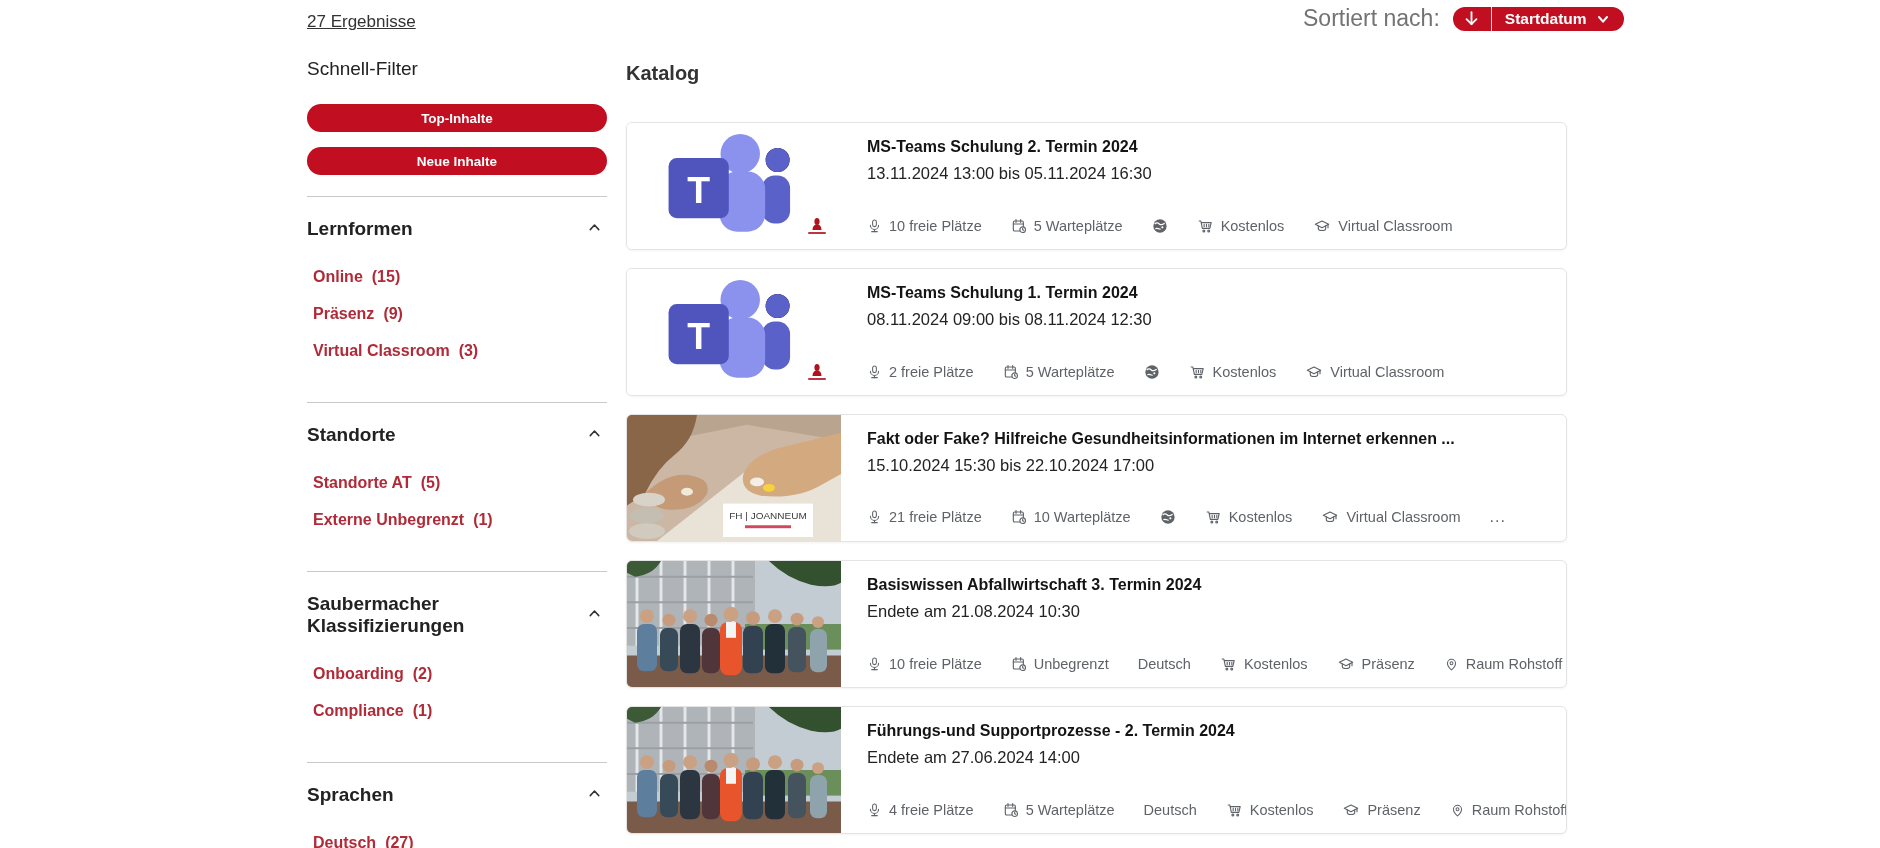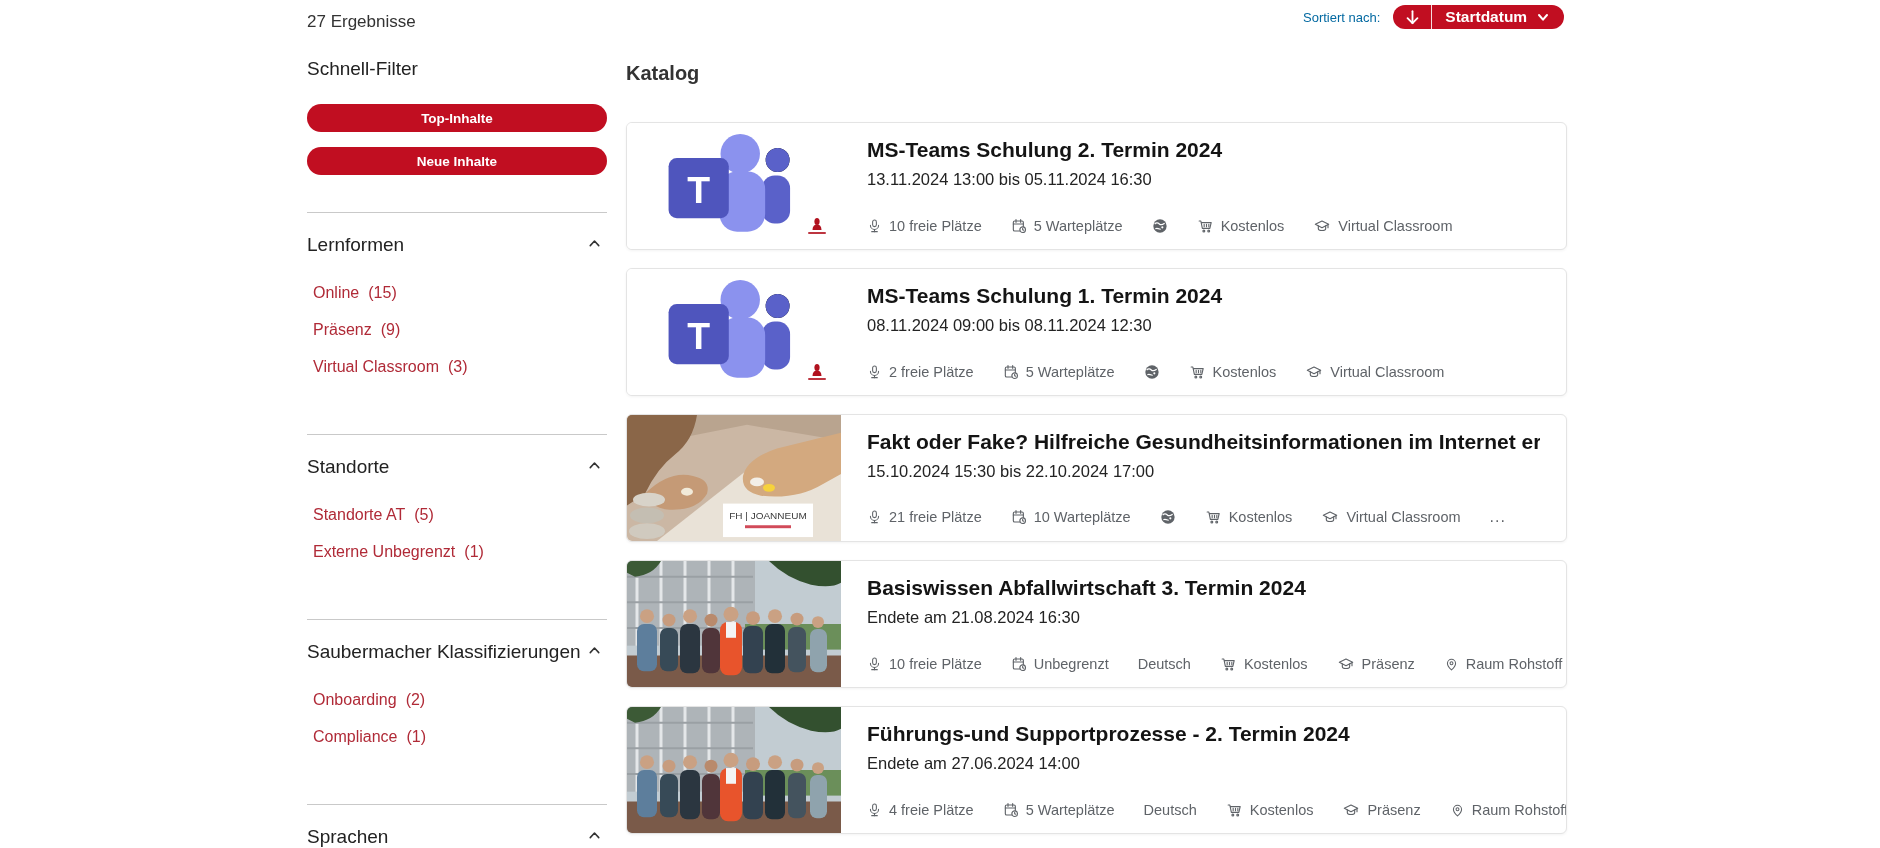--- a/index.html
+++ b/index.html
@@ -1,47 +1,47 @@
 <!DOCTYPE html>
 <html style="--accent: #c10e21; --link: #b02a37; --meta: #5f6368;"><head>
 <meta charset="utf-8">
 <style>
   * { box-sizing: border-box; margin: 0; padding: 0; }
   html,body { width:1880px; height:848px; background:#fff; font-family:"Liberation Sans", sans-serif; position:relative; overflow:hidden; }
   :root { --accent:#c10e21; --link:#b02a37; --meta:#5f6368; --ink:#222; }
 
-  .results { position:absolute; left:307px; top:12px; font-size:17px; color:#333; }
+  .results { position:absolute; left:307px; top:12px; font-size:17px; color:#333;text-decoration:underline; }
 
   .sort-area { position:absolute; left:1303px; top:5px; display:flex; align-items:center; gap:13px; }
-  .sort-label { font-size:13px; color:#0369a1; }
+  .sort-label { font-size:23px; color:#737373; }
   .sort-pill { display:flex; align-items:center; background:var(--accent); border:none; border-radius:17px; height:24px; cursor:pointer; padding:0; }
   .sort-pill .arrow-box { width:38px; display:flex; justify-content:center; align-items:center; }
   .sort-pill .vdiv { width:1px; height:33px; background:rgba(255,255,255,.85); }
   .sort-pill .pill-label { color:#fff; font-weight:bold; font-size:15.5px; padding:0 8px 0 13px; }
   .sort-pill .chev { margin-right:13px; display:flex; align-items:center; }
 
   .sidebar { position:absolute; left:307px; top:58px; width:300px; }
   .qf-title { font-size:19px; font-weight:400; color:#222; margin-bottom:24px; }
   .qf-btn { display:block; width:100%; height:28px; border:none; border-radius:14px; background:var(--accent); color:#fff; font-family:"Liberation Sans",sans-serif; font-weight:bold; font-size:13.5px; margin-bottom:15px; cursor:pointer; }
-  .f-section { border-top:1px solid #c9c9c9; margin-top:37px; }
+  .f-section { border-top:1px solid #c9c9c9; margin-top:21px;font-weight:bold; }
   .sec-head { display:flex; justify-content:space-between; align-items:center; padding:21px 4px 0 0; cursor:pointer; }
   .sec-title { font-size:19px; color:#222; }
   .f-list { list-style:none; padding:14px 0 21px 6px; }
   .f-list li { margin-top:19px; font-size:16px; color:var(--link); cursor:pointer; }
   .f-list li:first-child { margin-top:14px; }
   .f-count { margin-left:9px; }
 
   .main { position:absolute; left:626px; top:62px; width:941px; }
   .page-title { font-size:20px; font-weight:700; color:#333; margin-bottom:37px; }
   .card { display:flex; height:128px; margin-bottom:18px; background:#fff; border:1px solid #e4e4e4; border-radius:6px; overflow:hidden; box-shadow:0 1px 3px rgba(0,0,0,.05); cursor:pointer; }
   .thumb { width:214px; flex-shrink:0; position:relative; background:#fff; display:flex; align-items:center; justify-content:center; }
   .thumb svg.fill { width:100%; height:100%; display:block; }
   .brand-mark { position:absolute; right:12px; bottom:8px; }
   .content { flex:1; display:flex; flex-direction:column; padding:15px 26px 15px 26px; min-width:0; }
-  .c-title { font-size:21px; font-weight:bold; color:#141414; white-space:nowrap; overflow:hidden; }
+  .c-title { font-size:16px; font-weight:bold; color:#141414; white-space:nowrap; overflow:hidden; }
   .c-date { font-size:16.5px; color:#232323; margin-top:8px; }
   .meta { margin-top:auto; display:flex; gap:29px; color:var(--meta); font-size:14.5px; }
   .meta-item { display:inline-flex; align-items:center; gap:7px; white-space:nowrap; }
   .meta-item svg { flex-shrink:0; }
   .meta-ellipsis { font-size:16px; letter-spacing:1px; color:var(--meta); }
 </style>
 </head>
 <body>
 
 <div class="results">27 Ergebnisse</div>
@@ -396,21 +396,21 @@
               <rect x="138" y="64" width="20" height="50" rx="7" fill="#223039"></rect>
       <circle cx="170" cy="59" r="6.5" fill="#c79c7e"></circle>
               <rect x="161" y="67" width="18" height="46" rx="7" fill="#44535e"></rect>
       <circle cx="191" cy="62" r="6" fill="#caa183"></circle>
               <rect x="183" y="69" width="17" height="44" rx="7" fill="#8fa3ad"></rect>
     </g>
   </svg>
         </div>
         <div class="content">
           <h3 class="c-title">Basiswissen Abfallwirtschaft 3. Termin 2024</h3>
-          <p class="c-date">Endete am 21.08.2024 16:30</p>
+          <p class="c-date">Endete am 21.08.2024 10:30</p>
           <div class="meta">
             <span class="meta-item">
               <span style="display: inline-flex;">
                 <svg width="15" height="16" viewBox="0 0 24 24" fill="none" stroke="#5f6368" stroke-width="1.7" stroke-linecap="round" stroke-linejoin="round">
                   <rect x="9" y="2.5" width="6" height="10.5" rx="3"></rect>
                   <path d="M5.5 11a6.5 6.5 0 0 0 13 0"></path>
                   <line x1="12" y1="17.5" x2="12" y2="21"></line>
                   <line x1="7.5" y1="21" x2="16.5" y2="21"></line>
                 </svg>
               </span>

